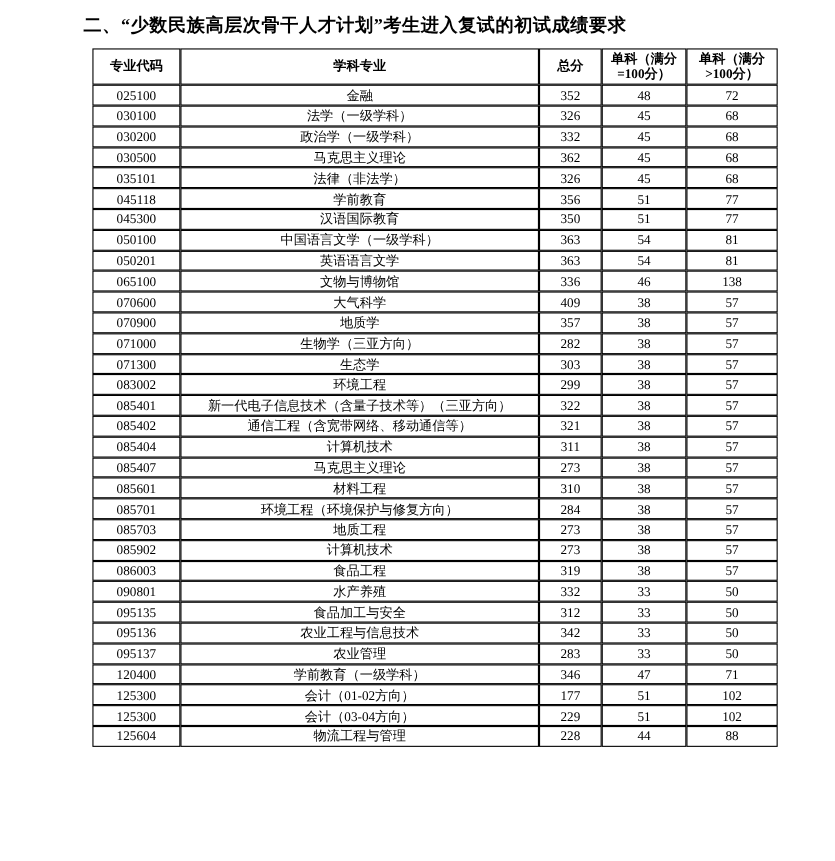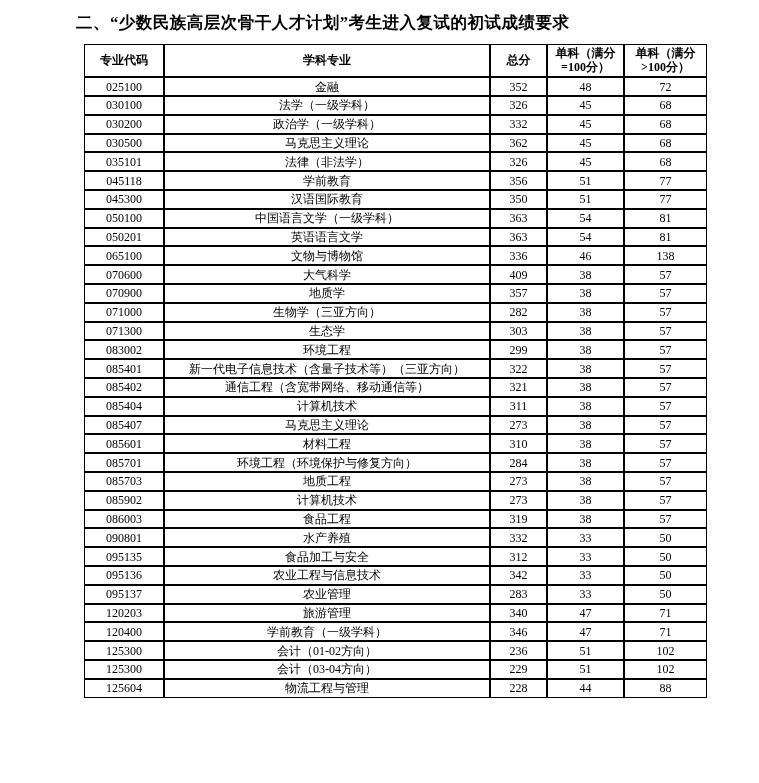--- a/index.html
+++ b/index.html
@@ -276,37 +276,30 @@
           <td>50</td>
         </tr>
         <tr>
           <td>095137</td>
           <td>农业管理</td>
           <td>283</td>
           <td>33</td>
           <td>50</td>
         </tr>
         <tr>
-          <td>120203</td>
-          <td>旅游管理</td>
-          <td>340</td>
-          <td>47</td>
-          <td>71</td>
-        </tr>
-        <tr>
           <td>120400</td>
           <td>学前教育（一级学科）</td>
           <td>346</td>
           <td>47</td>
           <td>71</td>
         </tr>
         <tr>
           <td>125300</td>
           <td>会计（01-02方向）</td>
-          <td>236</td>
+          <td>177</td>
           <td>51</td>
           <td>102</td>
         </tr>
         <tr>
           <td>125300</td>
           <td>会计（03-04方向）</td>
           <td>229</td>
           <td>51</td>
           <td>102</td>
         </tr>

